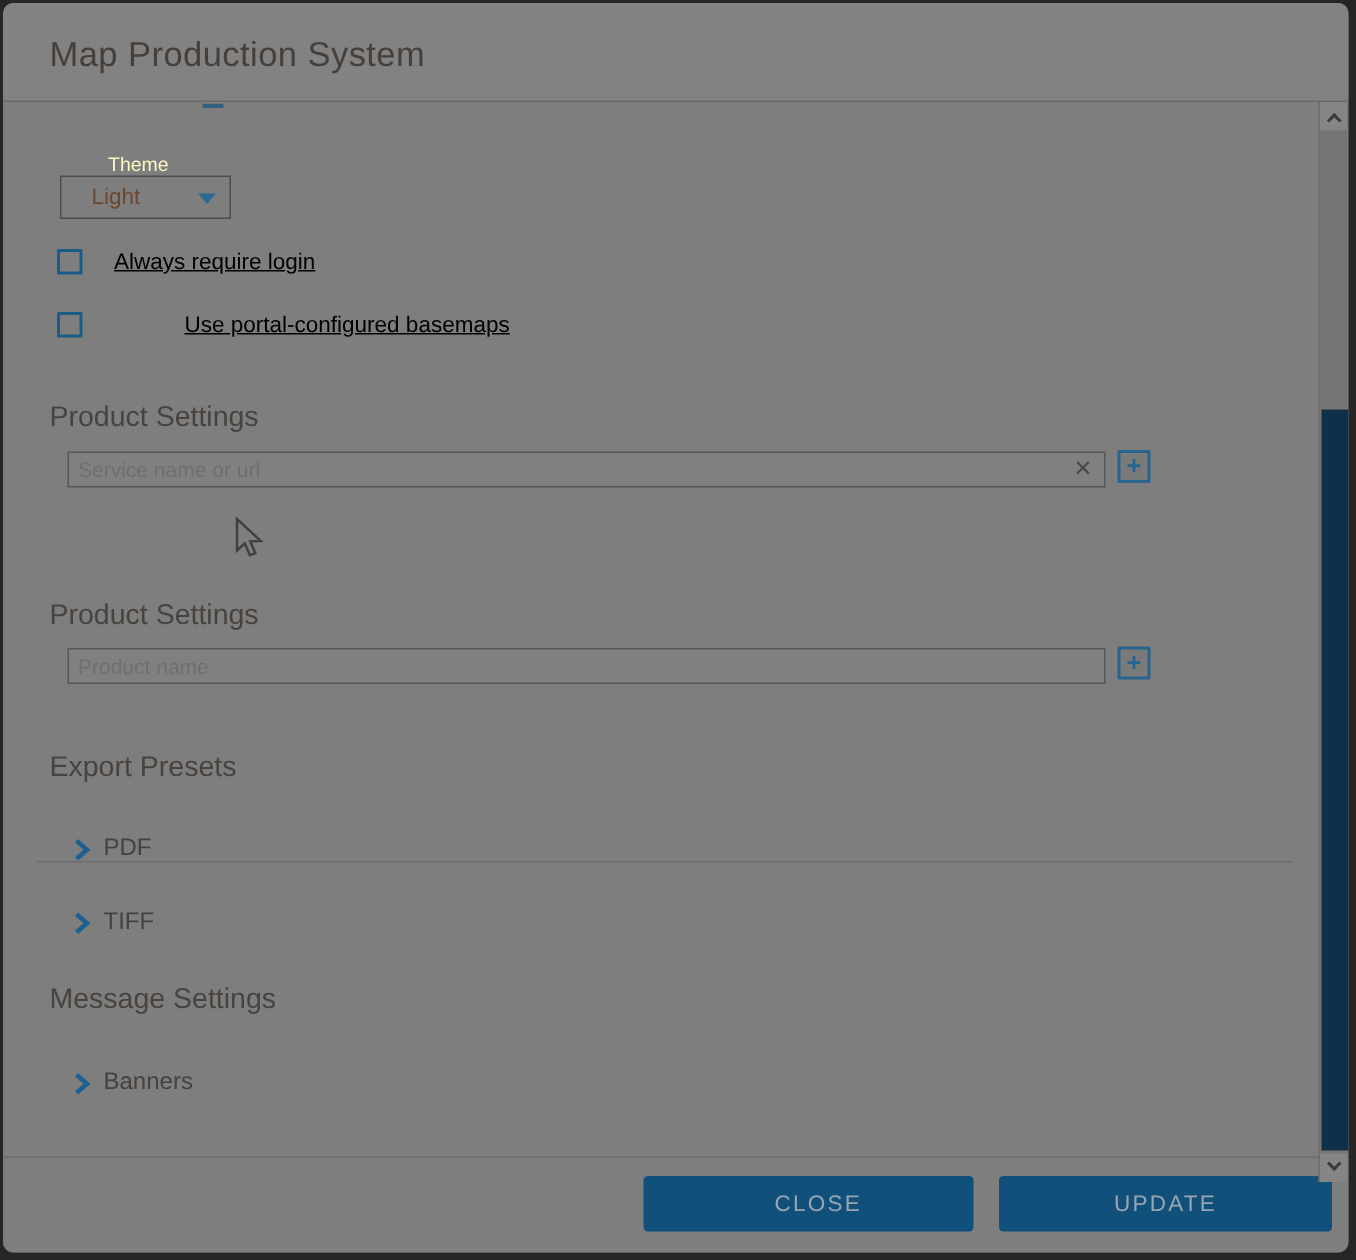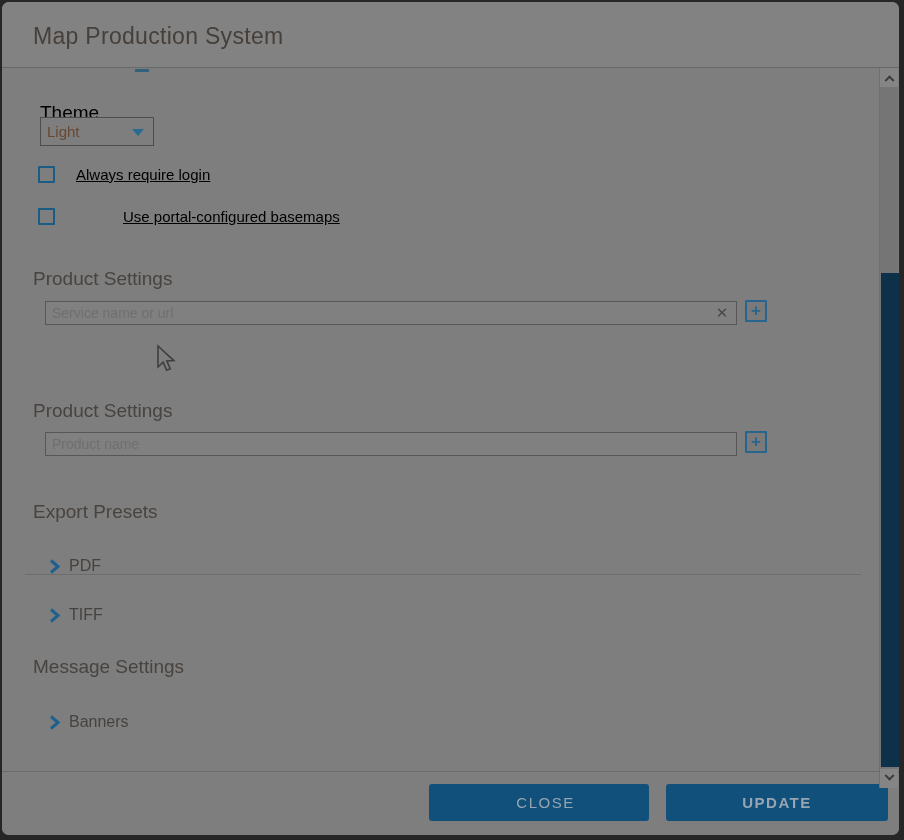--- a/index.html
+++ b/index.html
@@ -12,24 +12,24 @@
   
   .header { position:absolute; left:0; top:0; width:100%; height:66px;
             background:#828282; border-bottom:1px solid #696969; }
   .title { position:absolute; left:31px; top:21px; font-size:23px; font-weight:400;
            color:#463f3a; letter-spacing:0.3px; }
 
   
   .content { position:absolute; left:0; top:67px; width:878px; height:702px; overflow:hidden; }
   .sliver { position:absolute; left:133px; top:0; width:14px; height:3px; background:#33607d; }
 
-  .field-label { position:absolute; font-size:19px; color:#000000; }
+  .field-label { position:absolute; font-size:13px; color:#fef9c3;margin-left:32px; }
   .select { position:absolute; left:38px; top:48px; width:114px; height:29px;
             border:1px solid #4d4d4d; background:#7e7e7e; cursor:default; }
-  .select-value { position:absolute; left:6px; top:5px; font-size:15px; color:#6a4830; }
+  .select-value { position:absolute; left:20px; top:5px; font-size:15px; color:#6a4830; }
   .caret { position:absolute; right:9px; top:11px; width:0; height:0;
            border-left:6px solid transparent; border-right:6px solid transparent;
            border-top:7px solid #2a6a8e; }
 
   .cb-row { position:absolute; left:36px; display:flex; align-items:center; }
   .cb-box { width:17px; height:17px; border:2px solid #1b5c85; border-radius:1px;
             background:transparent; flex:none; }
   .cb-label { margin-left:21px; font-size:15px; color:#000000;text-decoration:underline; }
 
   .section-heading { position:absolute; left:31px; font-size:19px; font-weight:400; color:#48433f; }
@@ -51,21 +51,21 @@
   .expand-label { margin-left:9px; font-size:16px; color:#47423e; }
   .divider { position:absolute; left:23px; width:836px; height:1px; background:#6d6d6d; }
 
   
   .footer { position:absolute; left:0; top:769px; width:100%; height:64px;
             background:#7e7e7e; border-top:1px solid #6c6c6c; }
   .btn { position:absolute; top:12px; height:37px; background:#11507b; border:none;
          border-radius:3px; color:#96a5b1; font-size:15px; letter-spacing:1.5px;
          font-family:"Liberation Sans", sans-serif; cursor:pointer; }
   .btn-close { left:427px; width:220px;padding-left:13px; }
-  .btn-update { left:664px; width:222px;font-weight:bold; }
+  .btn-update { left:664px; width:222px; }
 
   
   .scrollbar { position:absolute; left:877px; top:66px; width:19px; height:720px;
                background:#757575; border-left:1px solid #6e6e6e; }
   .scroll-arrow { position:absolute; left:0; width:100%; height:19px; background:#858585;
                   display:flex; align-items:center; justify-content:center; cursor:pointer; }
   .arrow-up { top:0; }
   .arrow-down { top:701px; }
   .chev { width:7px; height:7px; }
   .chev-up { border-left:2px solid #3b3b3b; border-top:2px solid #3b3b3b;

